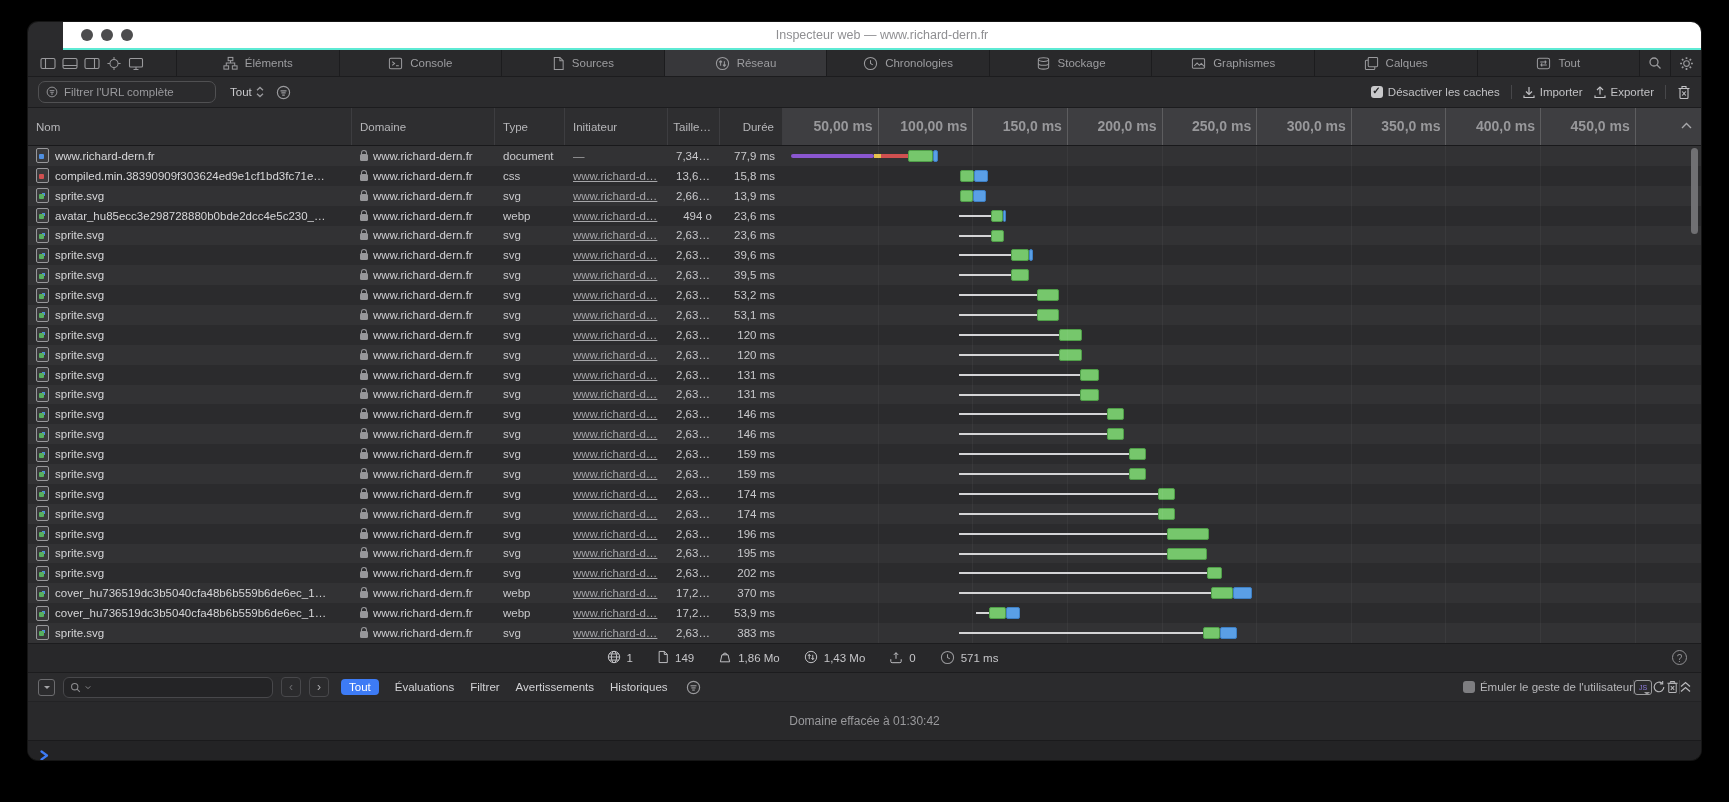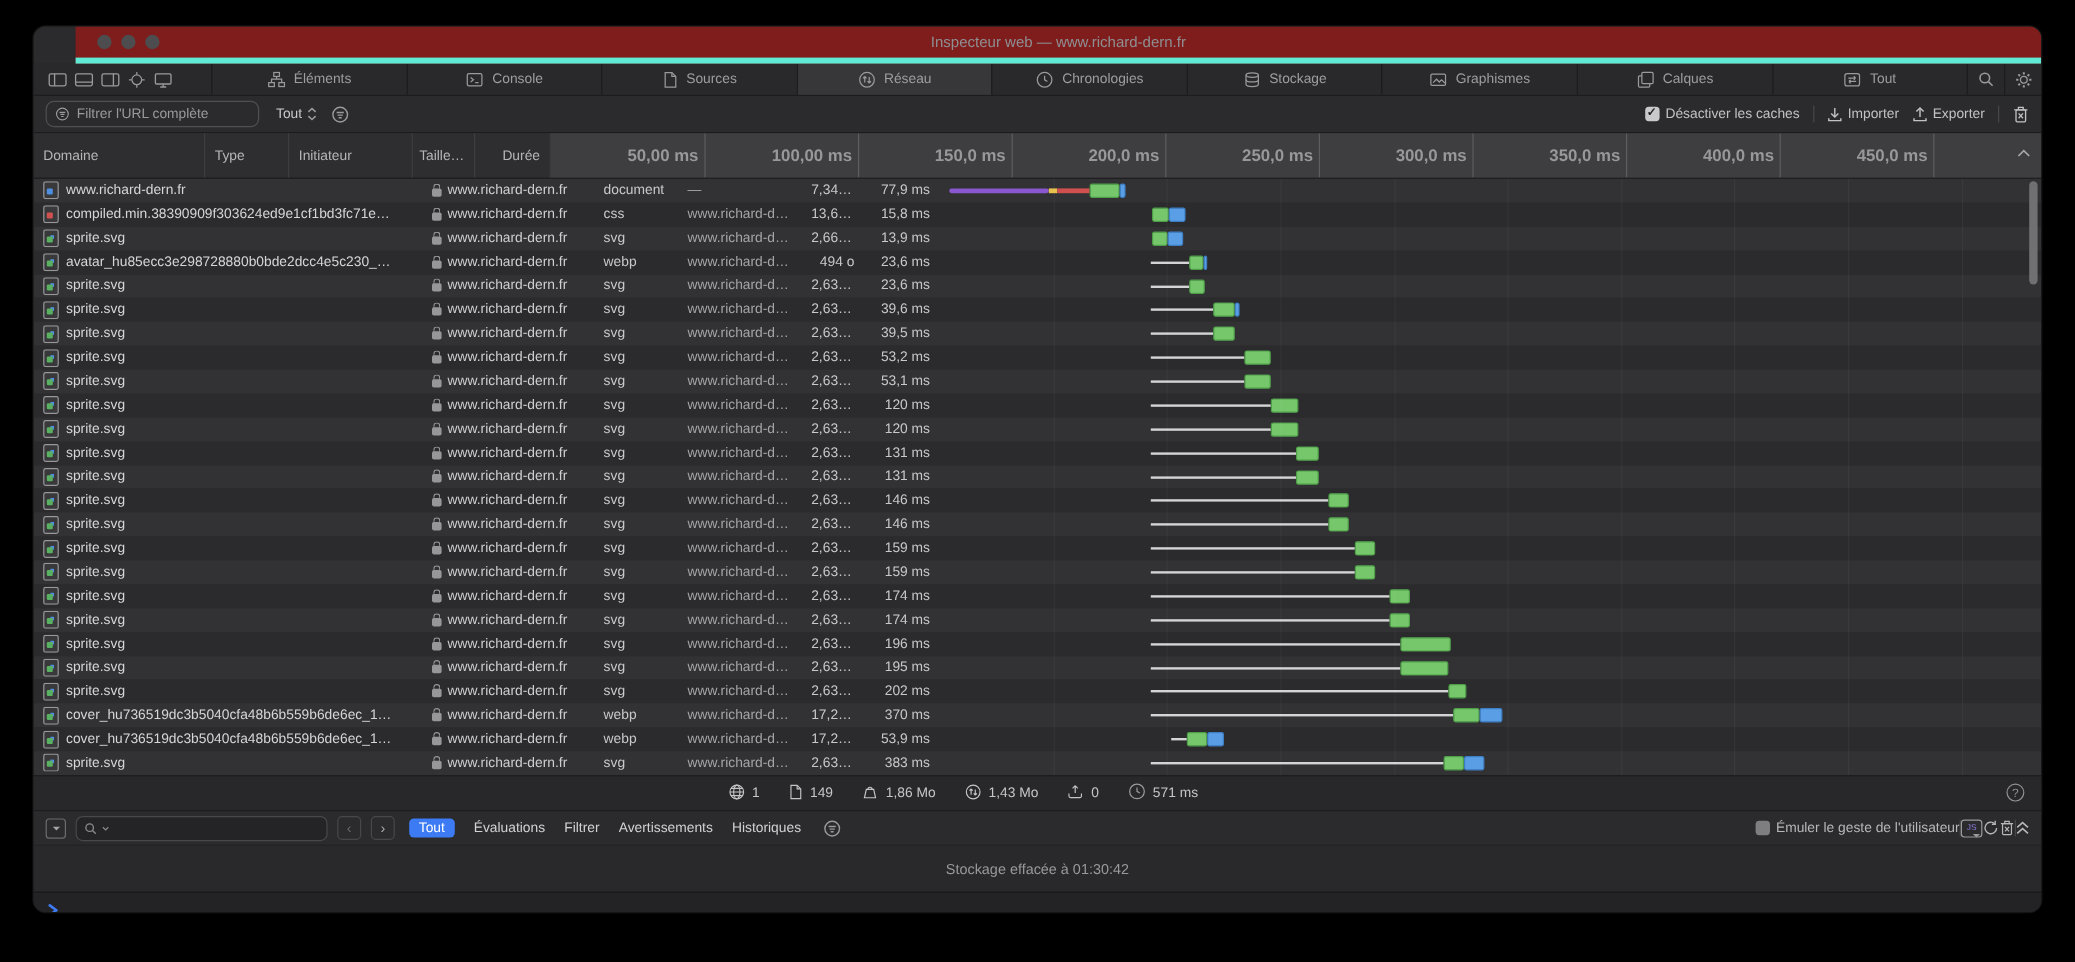--- a/index.html
+++ b/index.html
@@ -1,20 +1,20 @@
 <!DOCTYPE html>
 <html><head>
 <meta charset="utf-8">
 <style>
   html,body{margin:0;padding:0;background:#000;width:1729px;height:802px;overflow:hidden;
     font-family:"Liberation Sans", sans-serif; -webkit-font-smoothing:antialiased;}
   .window{position:absolute;left:28px;top:22px;width:1673px;height:738px;background:#2b2b2d;
     border-radius:10px;overflow:hidden;box-shadow:0 0 0 1px #151515, 0 10px 40px rgba(0,0,0,.6);}
   
-  .titlebar{position:relative;height:26px;background:#7f1d1d;border-bottom:5px solid #5eead4;margin-left:35px;}
+  .titlebar{position:relative;height:26px;background:#ffffff;border-bottom:2px solid #5eead4;margin-left:35px;}
   .lights{position:absolute;left:18px;top:7px;display:flex;gap:8px;}
   .light{width:12px;height:12px;border-radius:50%;background:#4d4d4f;}
   .title{position:absolute;left:0;right:0;top:0;height:26px;line-height:26px;text-align:center;
     color:#8f8f92;font-size:12.5px;}
   
   .tabbar{display:flex;height:26px;background:#29292b;border-bottom:1px solid #1c1c1e;}
   .tool-cluster{width:136px;display:flex;align-items:center;gap:6px;padding-left:12px;flex:none;}
   .tool-cluster svg{display:block;}
   .tabstrip{display:flex;flex:1;}
   .tab{flex:1;display:flex;align-items:center;justify-content:center;gap:7px;color:#9d9da0;
@@ -50,21 +50,21 @@
   .row:nth-child(odd){background:#323234;}
   .row:nth-child(even){background:#2b2b2d;}
   .c{flex:none;box-sizing:border-box;padding:0 8px;white-space:nowrap;overflow:hidden;text-overflow:ellipsis;}
   .c.name{width:324px;display:flex;align-items:center;gap:6px;}
   .c.domain{width:143px;display:flex;align-items:center;gap:5px;color:#cfcfd2;}
   .c.type{width:70px;color:#c9c9cc;}
   .c.init{width:103px;color:#a5a5a8;}
   .c.size{width:52px;text-align:right;color:#c9c9cc;}
   .c.dur{width:63px;text-align:right;color:#c9c9cc;}
   .c.wf{flex:1;position:relative;height:100%;padding:0;overflow:visible;}
-  .link{}
+  .link{text-decoration:underline;}
   .ntext{overflow:hidden;text-overflow:ellipsis;}
   
   .ficon{width:11px;height:13px;flex:none;border:1px solid #98989b;border-radius:2px;position:relative;background:#39393b;}
   .ficon::after{content:"";position:absolute;left:2px;top:5px;width:5px;height:5px;border-radius:1px;}
   .f-html::after{background:#4e8fe0;}
   .f-css::after{background:#d05050;}
   .f-img::after{background:#58b060;box-shadow:2px -2px 0 -1px #4e8fe0;}
   
   .lock{width:8px;height:7px;background:#97979a;border-radius:1.5px;position:relative;flex:none;margin-top:3px;}
   .lock::before{content:"";position:absolute;left:1px;top:-4px;width:4px;height:4px;border:1.5px solid #97979a;
@@ -363,20 +363,21 @@
             <line x1="1.5" y1="3.5" x2="12.5" y2="3.5"></line>
             <rect x="3" y="3.5" width="8" height="10" rx="1"></rect>
             <line x1="5.2" y1="6.5" x2="8.8" y2="10.5"></line>
             <line x1="8.8" y1="6.5" x2="5.2" y2="10.5"></line>
           </g>
         </svg>
     </div>
   </div>
 
   <div class="thead">
+    <div class="th w-name">Nom</div>
     <div class="th w-domain">Domaine</div>
     <div class="th w-type">Type</div>
     <div class="th w-init">Initiateur</div>
     <div class="th w-size r">Taille…</div>
     <div class="th w-dur r">Durée</div>
     <div class="tl-head">
       <span class="tl-collapse"><svg width="11" height="7" viewBox="0 0 11 7">
             <polyline points="1,6 5.5,1.5 10,6" fill="none" stroke="#a8a8ab" stroke-width="1.4"></polyline>
           </svg></span>
     <span class="tl-label" style="left: 10.3093%;">50,00 ms</span>
@@ -993,21 +994,21 @@
       <svg width="11" height="12" viewBox="0 0 11 12">
           <g fill="none" stroke="#b7b7ba" stroke-width="1.3">
             <polyline points="1,5.5 5.5,1.5 10,5.5"></polyline>
             <polyline points="1,10.5 5.5,6.5 10,10.5"></polyline>
           </g>
         </svg>
     </div>
   </div>
 
   <div class="consolemsg">
-    <span>Stockage effacée à 01:30:42</span>
+    <span>Domaine effacée à 01:30:42</span>
   </div>
 
   <div class="prompt">
     <svg width="9" height="11" viewBox="0 0 9 11">
         <polyline points="1.5,1.5 7,5.5 1.5,9.5" fill="none" stroke="#3d7bf5" stroke-width="2.2" stroke-linecap="round" stroke-linejoin="round"></polyline>
       </svg>
   </div>
 
 </div>
 

